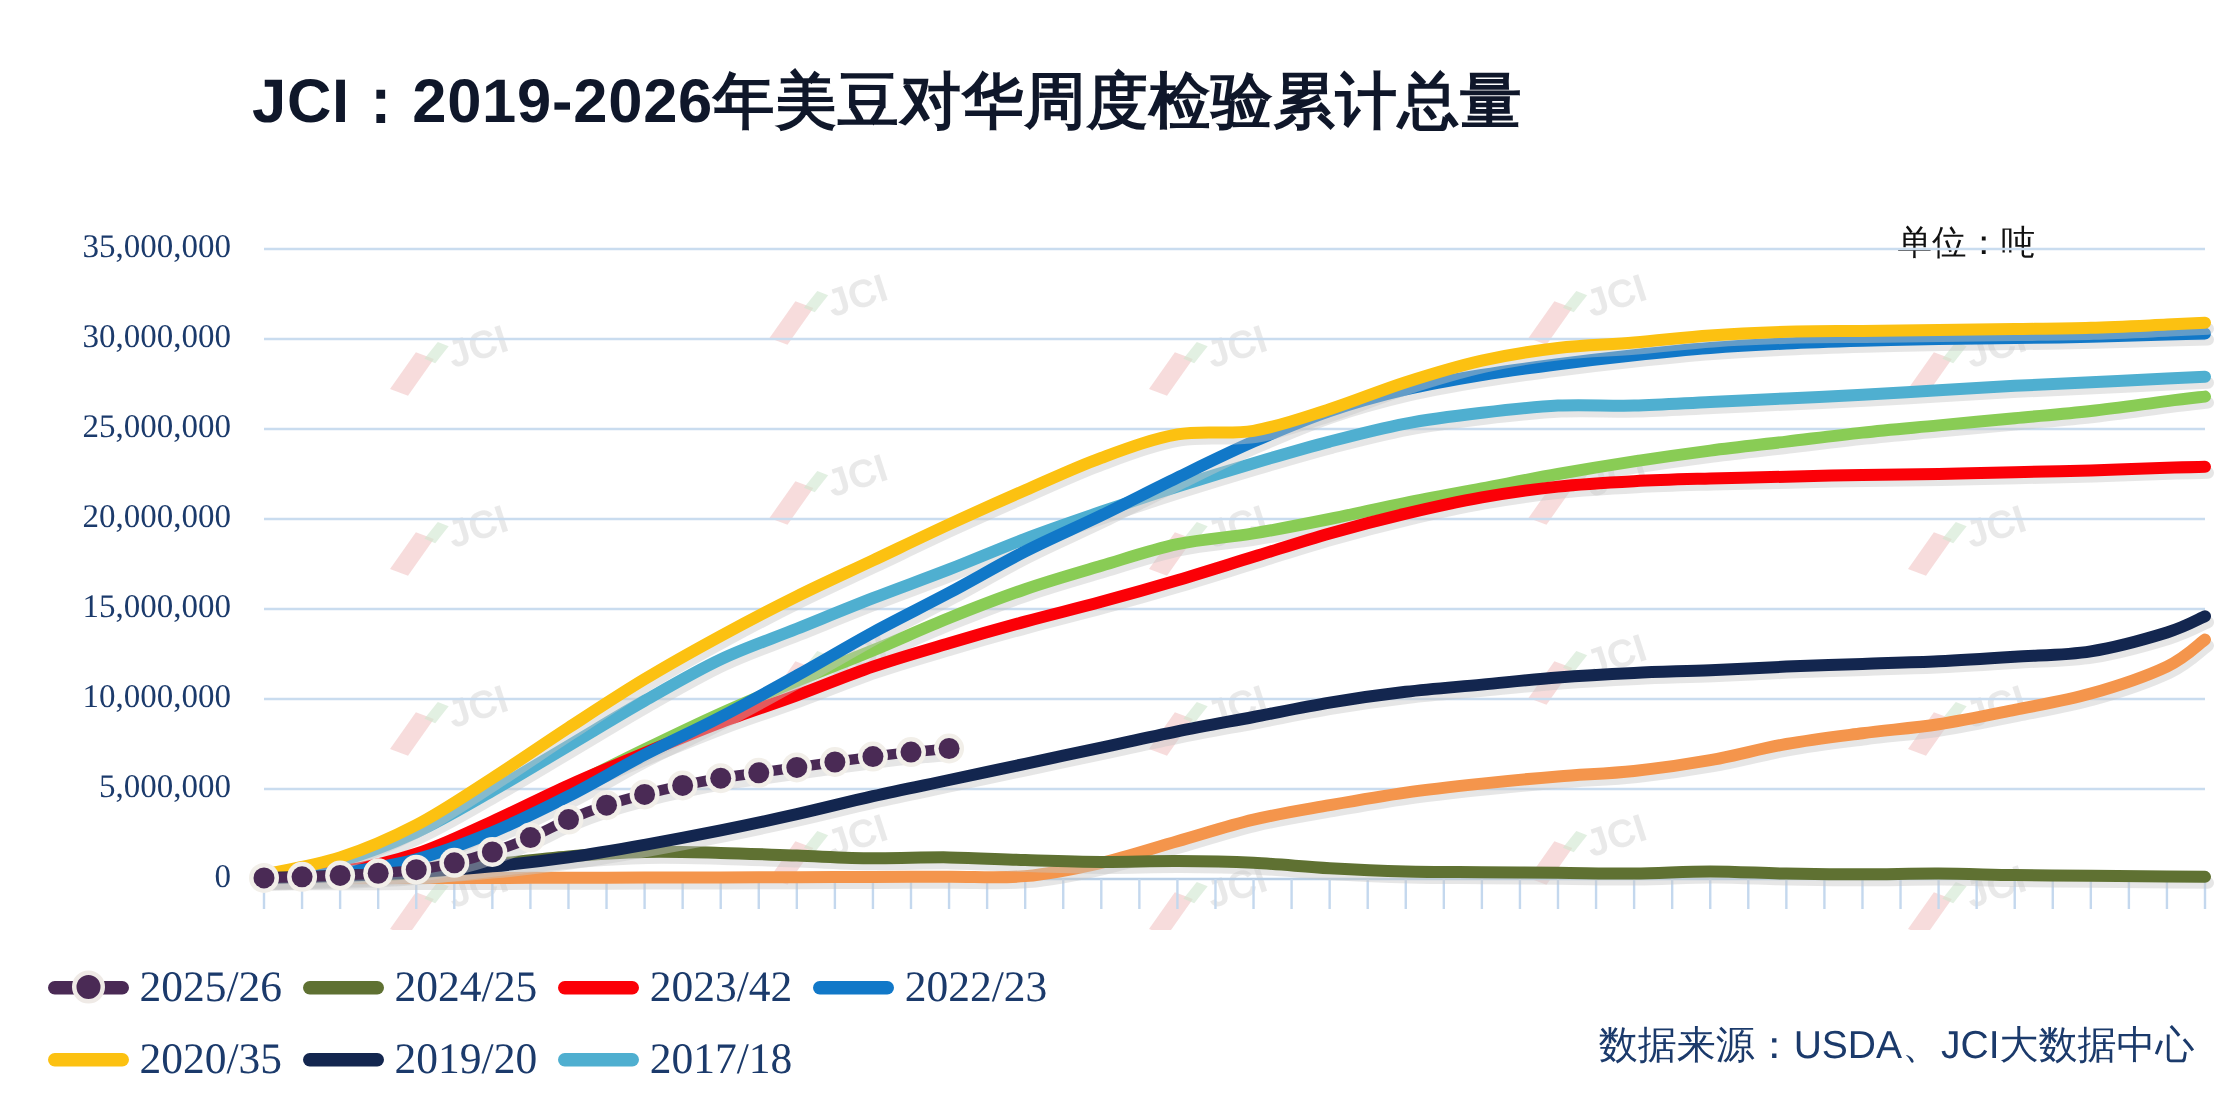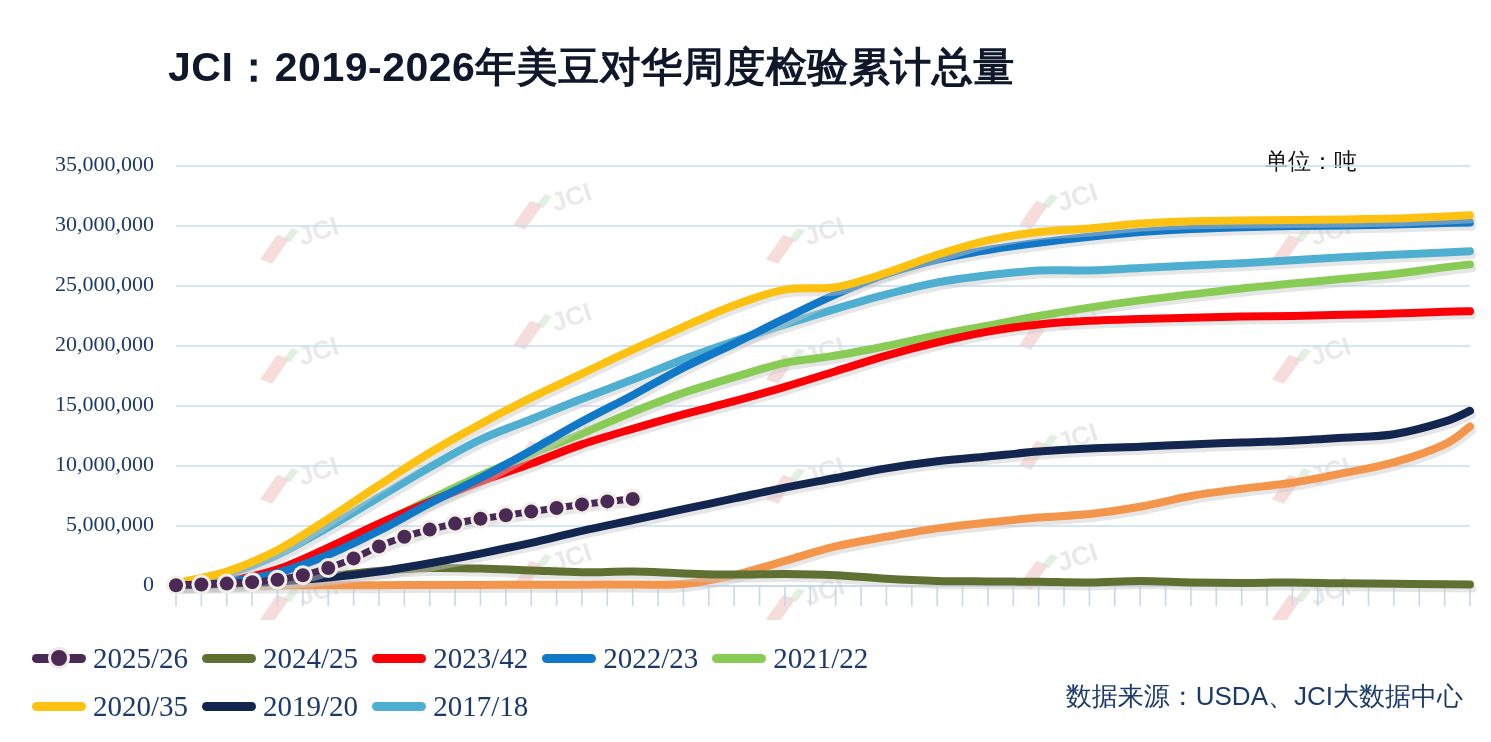--- a/index.html
+++ b/index.html
@@ -327,24 +327,20 @@
           <span class="legend-text">2024/25</span>
         </div>
         <div class="legend-item">
           <span class="legend-swatch" style="background: rgb(251, 0, 7);"></span>
           <span class="legend-text">2023/42</span>
         </div>
         <div class="legend-item">
           <span class="legend-swatch" style="background: rgb(17, 120, 200);"></span>
           <span class="legend-text">2022/23</span>
         </div>
-        <div class="legend-item">
-          <span class="legend-swatch" style="background: rgb(137, 204, 85);"></span>
-          <span class="legend-text">2021/22</span>
-        </div>
       </div>
       <div class="legend-row">
         <div class="legend-item">
           <span class="legend-swatch" style="background: rgb(252, 193, 17);"></span>
           <span class="legend-text">2020/35</span>
         </div>
         <div class="legend-item">
           <span class="legend-swatch" style="background: rgb(19, 38, 79);"></span>
           <span class="legend-text">2019/20</span>
         </div>

